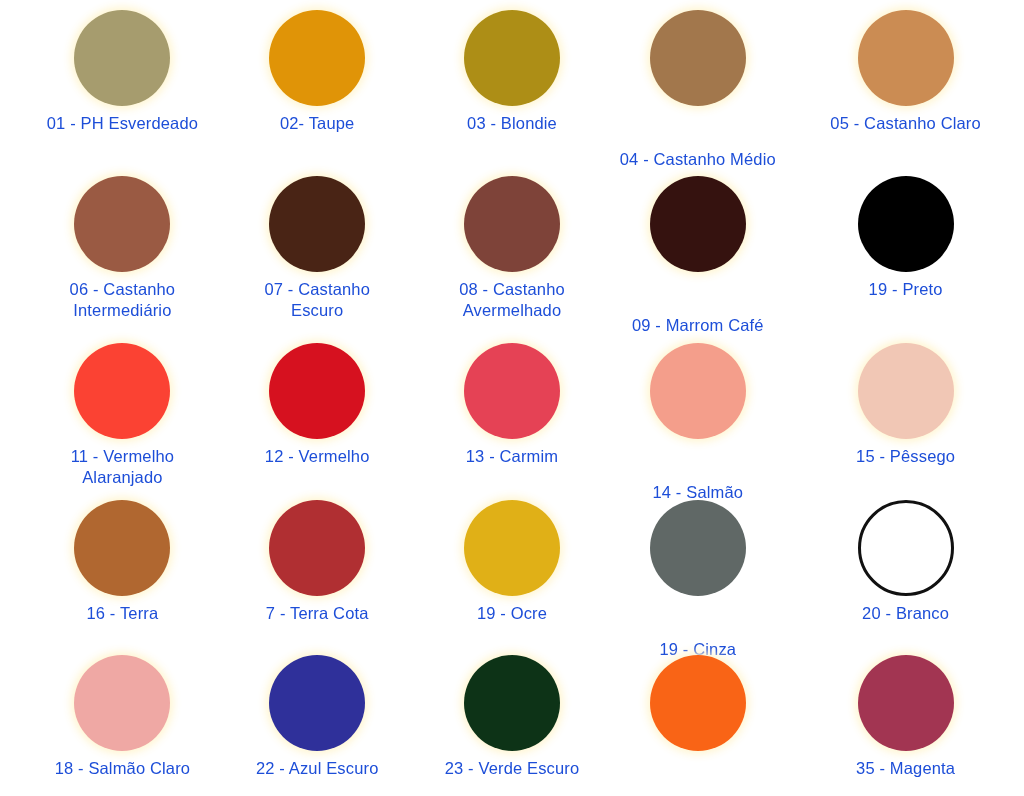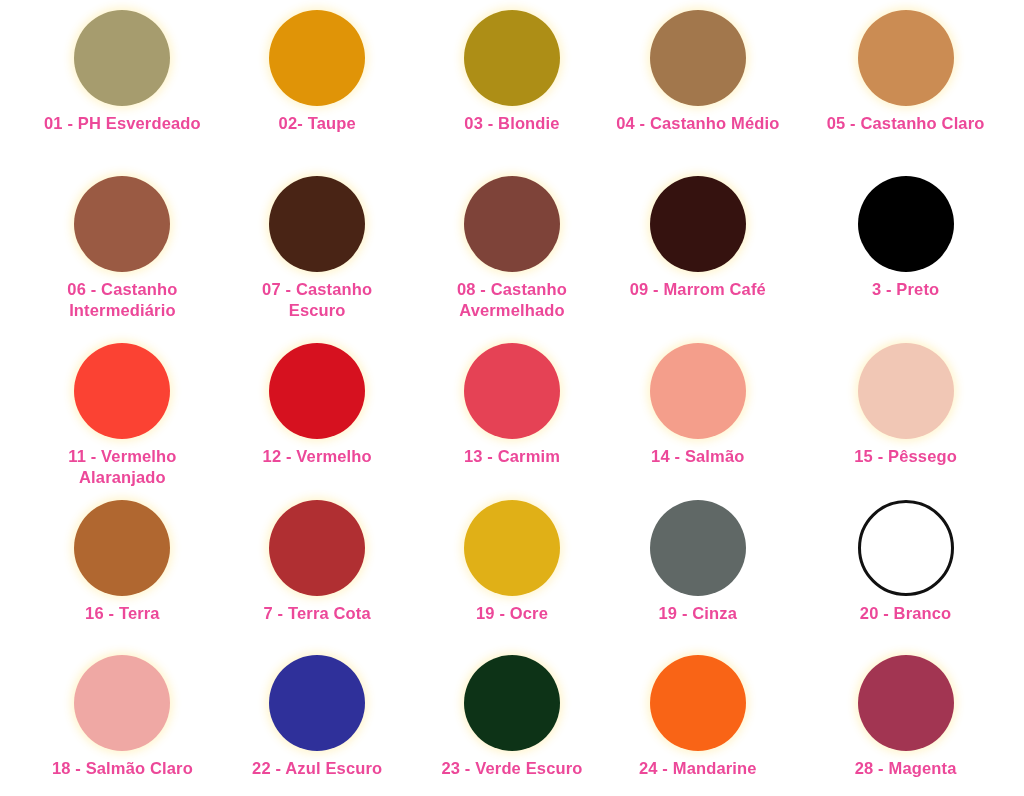--- a/index.html
+++ b/index.html
@@ -33,21 +33,21 @@
     position: relative;
     display: flex;
     flex-direction: column;
     align-items: center;
   }
 
   
   .swatch-cell.col-1 { padding-left: 40px; }
   .swatch-cell.col-2 { padding-left: 20px; }
   .swatch-cell.col-3 { padding-left: 0px; }
-  .swatch-cell.col-4 { padding-right: 38px; }
+  .swatch-cell.col-4 { padding-right: 38px; gap: 36px; }
   .swatch-cell.col-5 { padding-right: 32px; }
 
   .swatch-disc-wrap {
     position: relative;
     width: 96px;
     height: 96px;
     margin-top: 10px;
     margin-bottom: 7px;
     flex: 0 0 auto;
   }
@@ -64,24 +64,24 @@
     box-shadow: 0 0 9px 3px rgba(255, 244, 205, 0.95);
   }
   .swatch-disc.outlined {
     border: 3px solid #111111;
     box-shadow: none;
   }
 
   .swatch-label {
     font-size: 16.5px;
     line-height: 20px;
-    color: #ec4899;
+    color: #1d4ed8;
     text-align: center;
     letter-spacing: 0.15px;
-    font-weight: 700;
+    font-weight: 400;
     white-space: pre-line;
     max-width: 205px;
   }
 
   .row-2 .swatch-label,
   .row-3 .swatch-label { line-height: 21px; text-align: center; }
 </style>
 </head>
 <body>
 
@@ -140,21 +140,21 @@
     <div class="swatch-cell row-2 col-4">
       <div class="swatch-disc-wrap">
         <div class="swatch-disc halo" style="background: rgb(53, 18, 15);"></div>
       </div>
       <div class="swatch-label">09 - Marrom Café</div>
     </div>
     <div class="swatch-cell row-2 col-5">
       <div class="swatch-disc-wrap">
         <div class="swatch-disc" style="background: rgb(0, 0, 0);"></div>
       </div>
-      <div class="swatch-label">3 - Preto</div>
+      <div class="swatch-label">19 - Preto</div>
     </div>
     <div class="swatch-cell row-3 col-1">
       <div class="swatch-disc-wrap">
         <div class="swatch-disc halo" style="background: rgb(251, 66, 51);"></div>
       </div>
       <div class="swatch-label">11 - Vermelho
 Alaranjado</div>
     </div>
     <div class="swatch-cell row-3 col-2">
       <div class="swatch-disc-wrap">
@@ -231,15 +231,15 @@
     <div class="swatch-cell row-5 col-4">
       <div class="swatch-disc-wrap">
         <div class="swatch-disc halo" style="background: rgb(249, 100, 22);"></div>
       </div>
       <div class="swatch-label">24 - Mandarine</div>
     </div>
     <div class="swatch-cell row-5 col-5">
       <div class="swatch-disc-wrap">
         <div class="swatch-disc halo" style="background: rgb(162, 53, 82);"></div>
       </div>
-      <div class="swatch-label">28 - Magenta</div>
+      <div class="swatch-label">35 - Magenta</div>
     </div>
   </div>
 
 </body></html>

